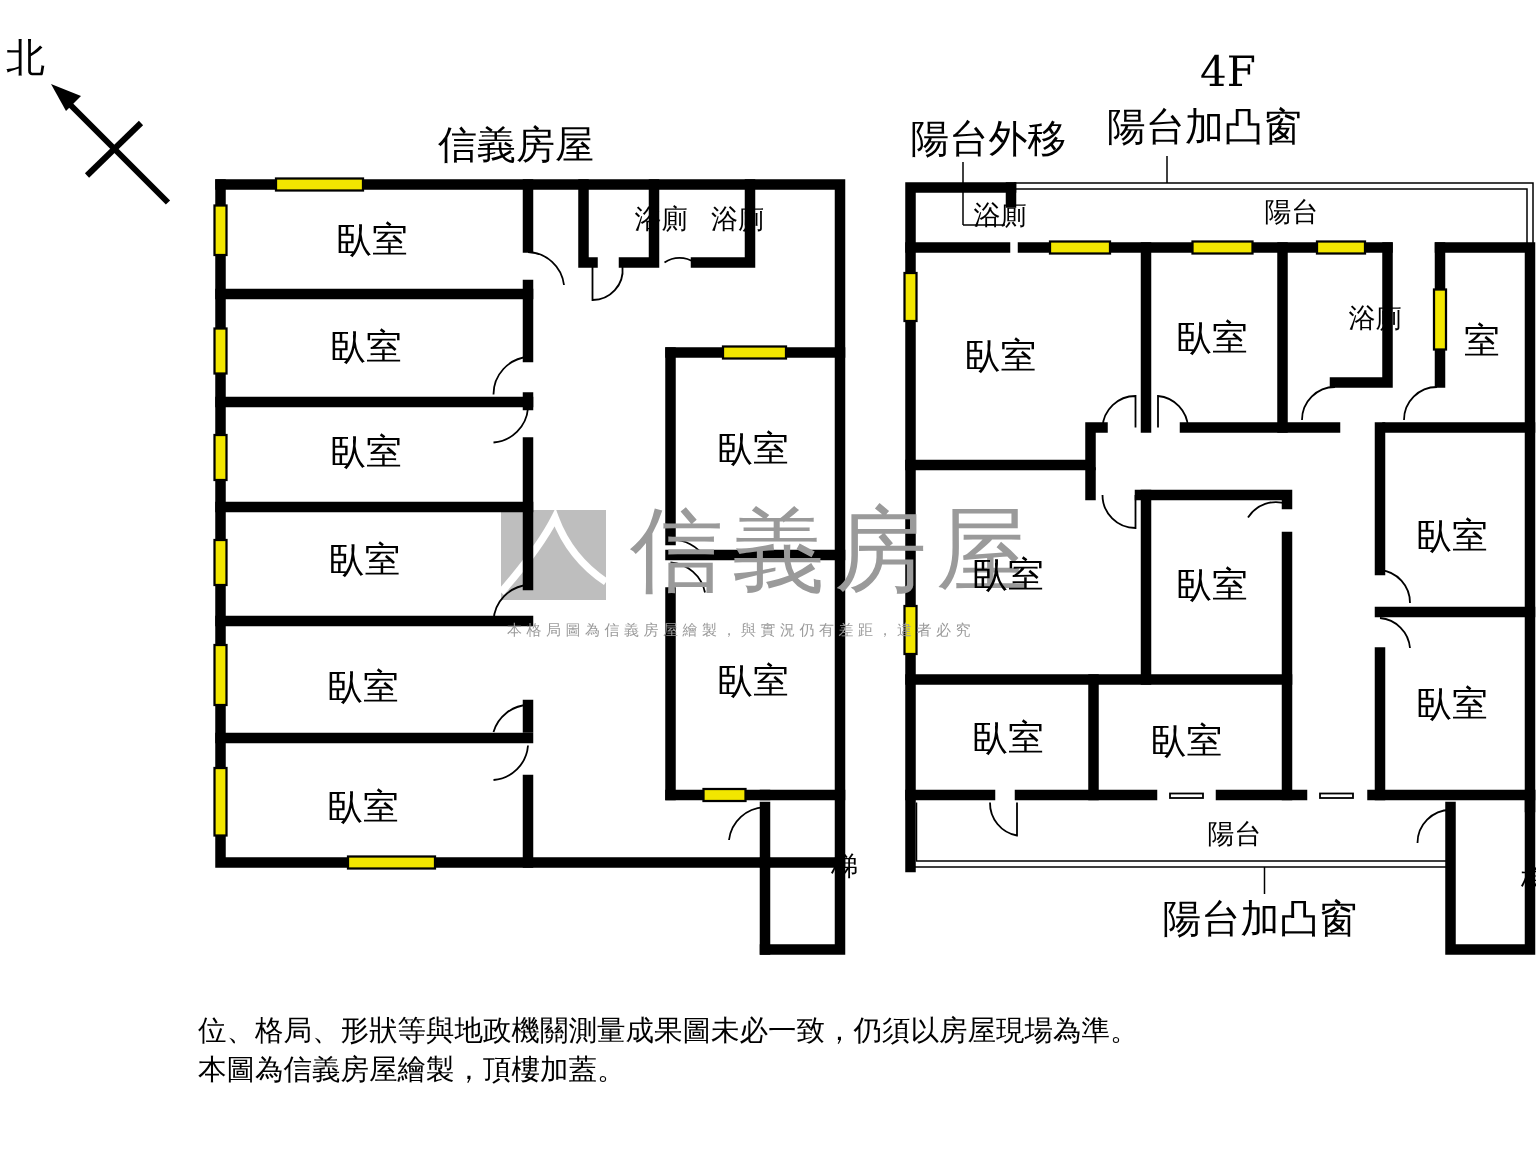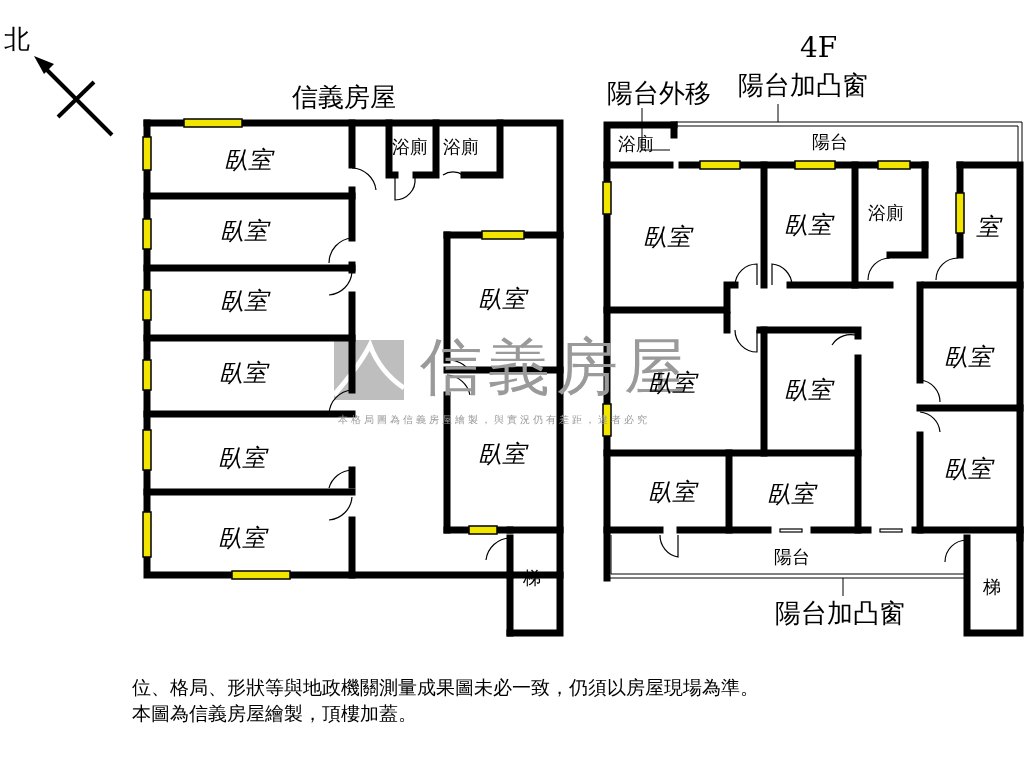--- a/index.html
+++ b/index.html
@@ -1,20 +1,20 @@
 <!DOCTYPE html>
 <html><head>
 <meta charset="utf-8">
 <style>
   html, body { margin:0; padding:0; background:#ffffff; }
   body { width:1024px; height:768px; overflow:hidden; position:relative; font-family:"DejaVu Sans", sans-serif; }
   svg { position:absolute; left:0; top:0; }
   .lbl { position:absolute; color:#000; white-space:nowrap; font-family:"DejaVu Serif", serif; line-height:1; }
-  .room { font-size:24px;font-style:italic; }
-  .small { font-size:18px; }
+  .room { font-size:24px; }
+  .small { font-size:18px;margin-left:31px; }
   .title { font-size:26px; }
   .disclaimer { position:absolute; left:132px; top:674px; font-size:19px; line-height:26px; color:#000; font-family:"DejaVu Sans", sans-serif; }
   .disclaimer div { white-space:nowrap; }
   .wm-brand { position:absolute; left:420px; top:336px; font-size:62px; color:#9a9a9a; font-family:"DejaVu Sans", sans-serif; letter-spacing:6px; line-height:1; }
   .wm-note { position:absolute; left:338px; top:413px; font-size:10px; color:#9a9a9a; letter-spacing:3px; white-space:nowrap; }
 </style>
 </head>
 <body>
 
 <svg width="1024" height="768">

